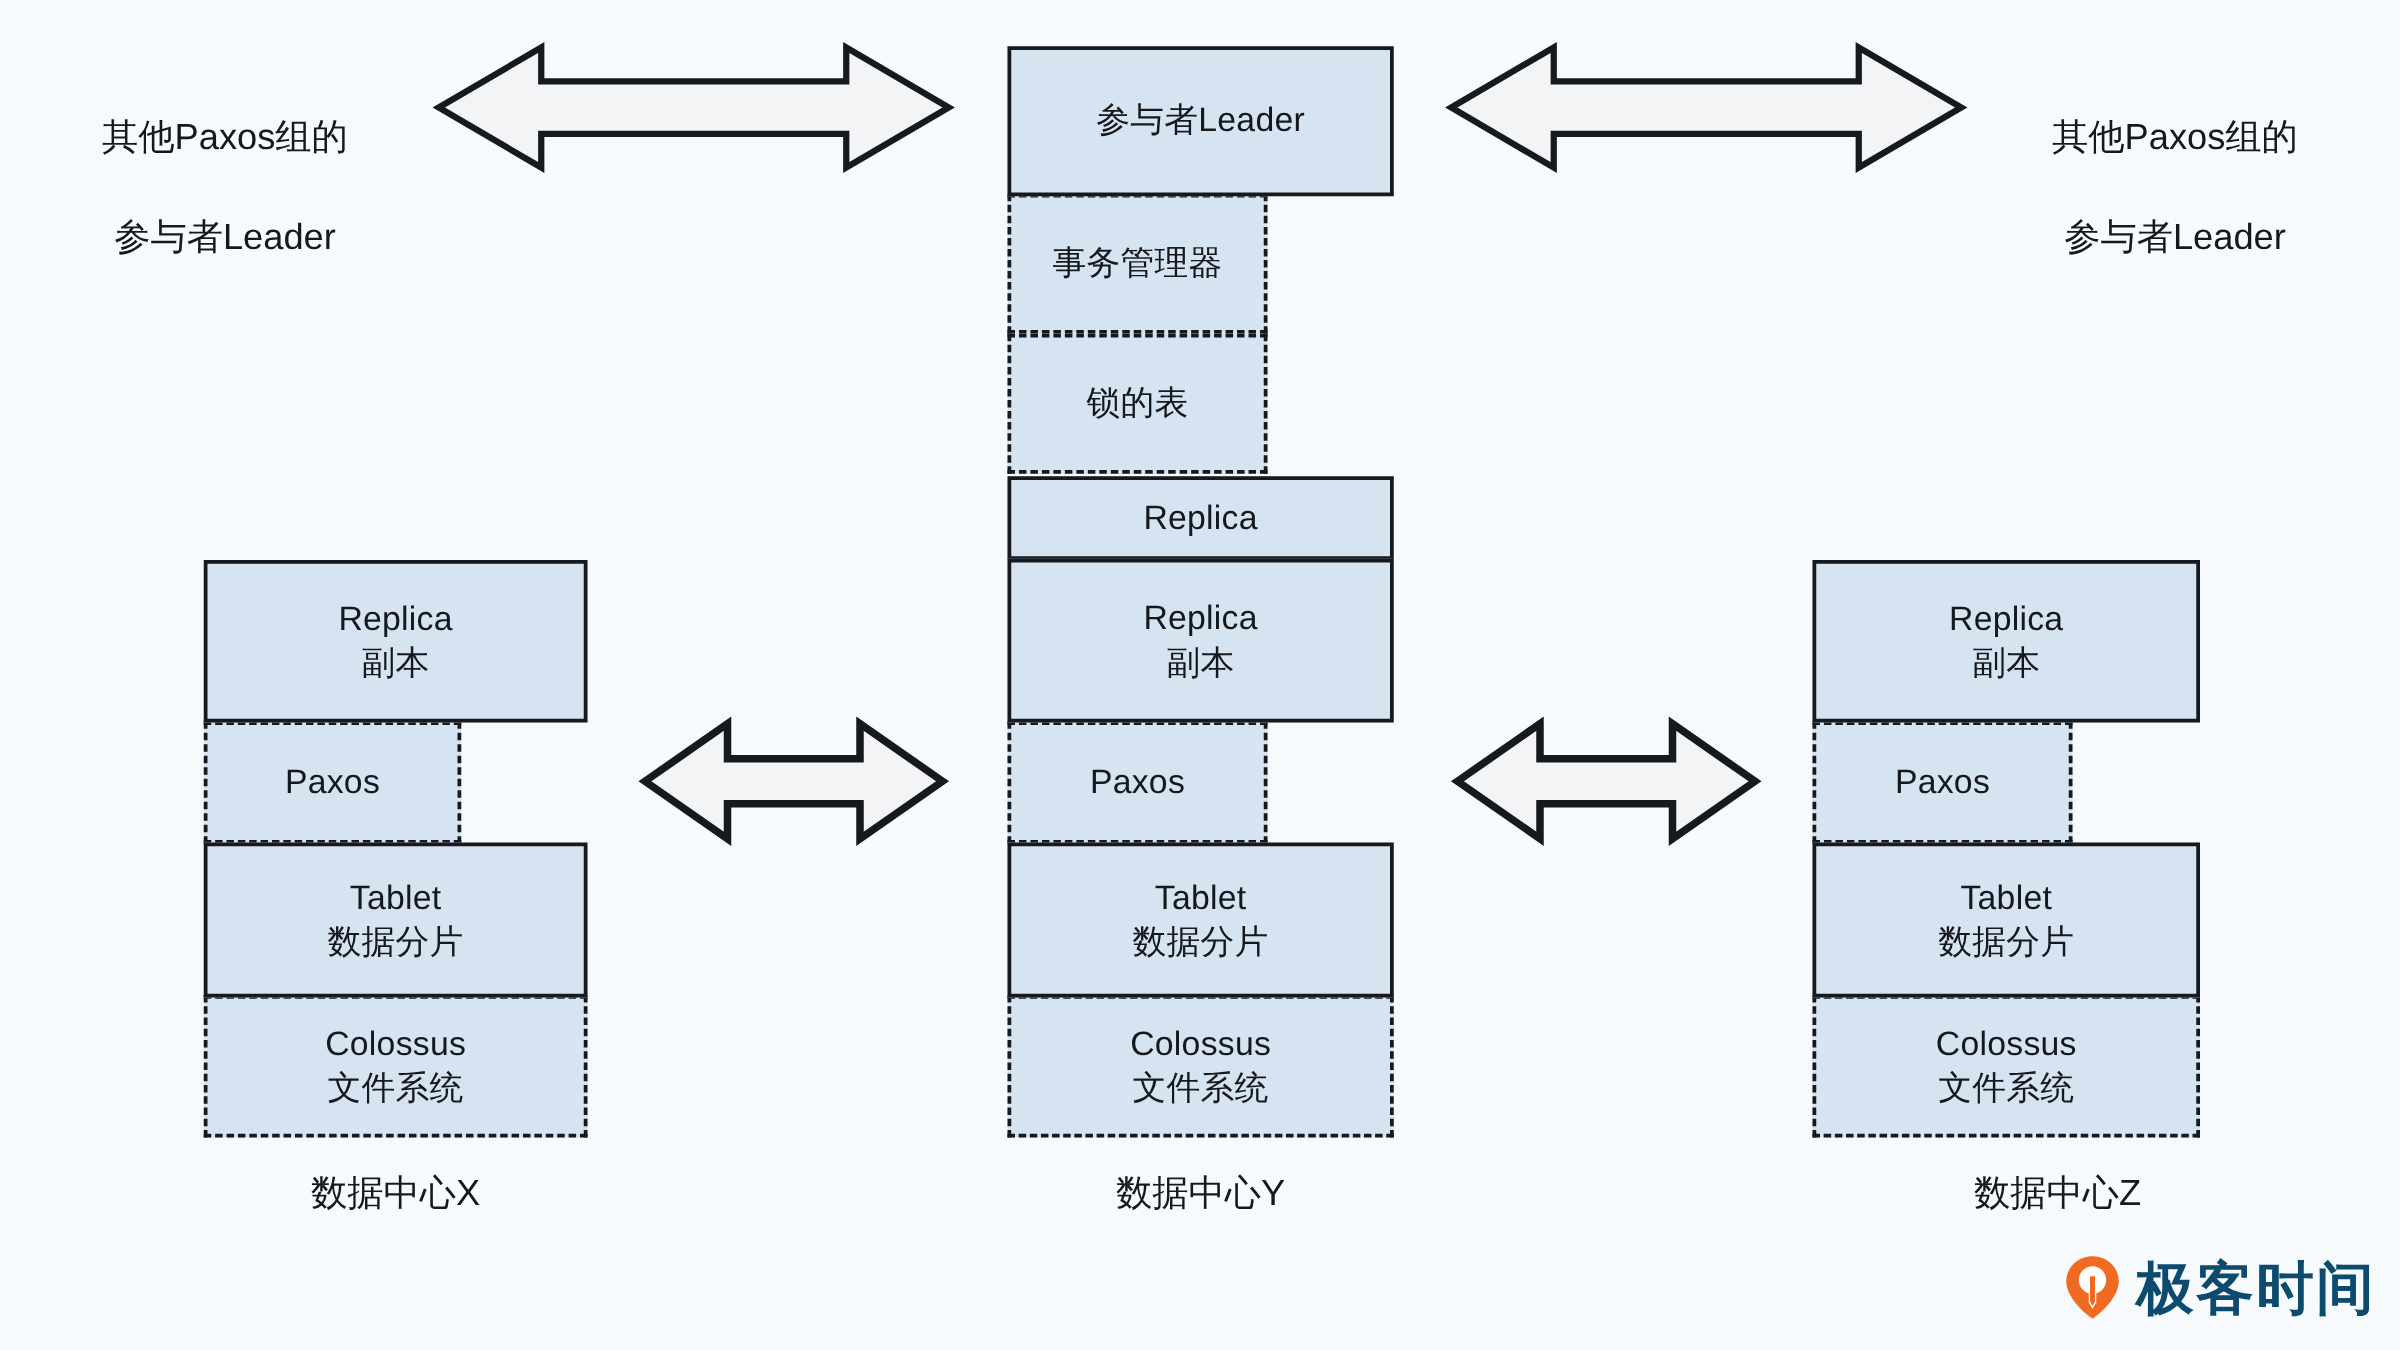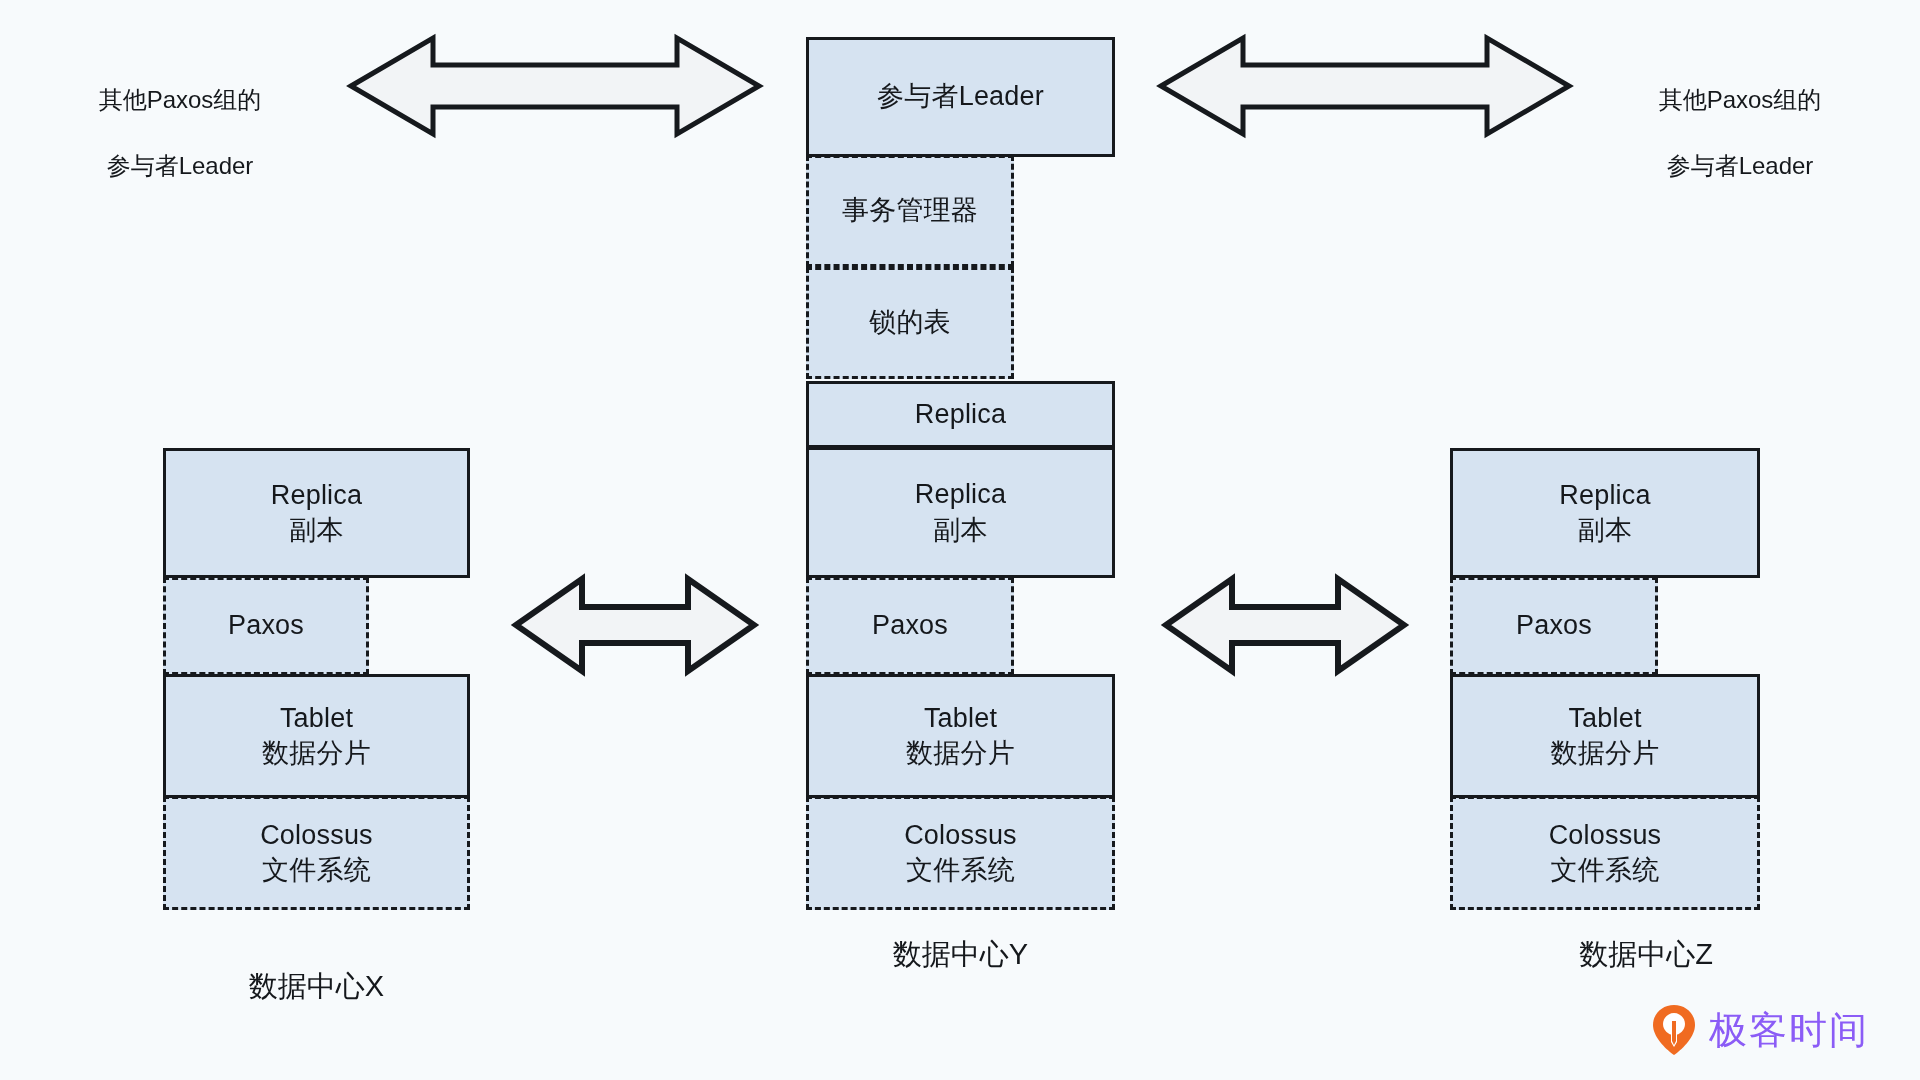--- a/index.html
+++ b/index.html
@@ -24,21 +24,21 @@
     letter-spacing:.2px;
   }
   .box.solid{ border:3px solid #16191d; }
   .box.dashed{ border:3px dashed #16191d; }
   .box .l2{display:block;}
 
   
   .label{
     position:absolute;
     color:#15181c;
-    font-size:24px;
+    font-size:29px;
     line-height:1.38;
     text-align:center;
     white-space:pre-line;
   }
   .dc-label{
     position:absolute;
     color:#15181c;
     font-size:29px;
     text-align:center;
   }
@@ -47,21 +47,21 @@
   .arrow{position:absolute;}
   .arrow svg{display:block;width:100%;height:100%;}
 
   
   .watermark{
     position:absolute;
     display:flex;align-items:center;gap:12px;
   }
   .wm-logo{width:46px;height:52px;flex:0 0 auto;}
   .wm-text{
-    font-size:38px;font-weight:normal;color:#8b5cf6;
+    font-size:46px;font-weight:bold;color:#0c4a6e;
     letter-spacing:2px;line-height:1;
   }
 </style>
 </head>
 <body>
 
 <div id="stage">
 
   <div class="label" style="left:40px;top:50px;width:280px;">
     <div>其他Paxos组的</div>
@@ -109,21 +109,21 @@
   <div class="box solid" style="left:163px;top:448px;width:307px;height:130px;">
     <span>Replica</span>
     <span class="l2">副本</span>
   </div>
 
   <div class="box solid" style="left:163px;top:674px;width:307px;height:124px;">
     <span>Tablet</span>
     <span class="l2">数据分片</span>
   </div>
 
-  <div class="dc-label" style="left:163px;top:935px;width:307px;margin-top:32px;">数据中心X</div>
+  <div class="dc-label" style="left:163px;top:935px;width:307px;">数据中心X</div>
 
   <div class="box dashed" style="left:806px;top:796px;width:309px;height:114px;">
     <span>Colossus</span>
     <span class="l2">文件系统</span>
   </div>
 
   <div class="box dashed" style="left:806px;top:155px;width:208px;height:112px;">
     <span>事务管理器</span>
   </div>
 

